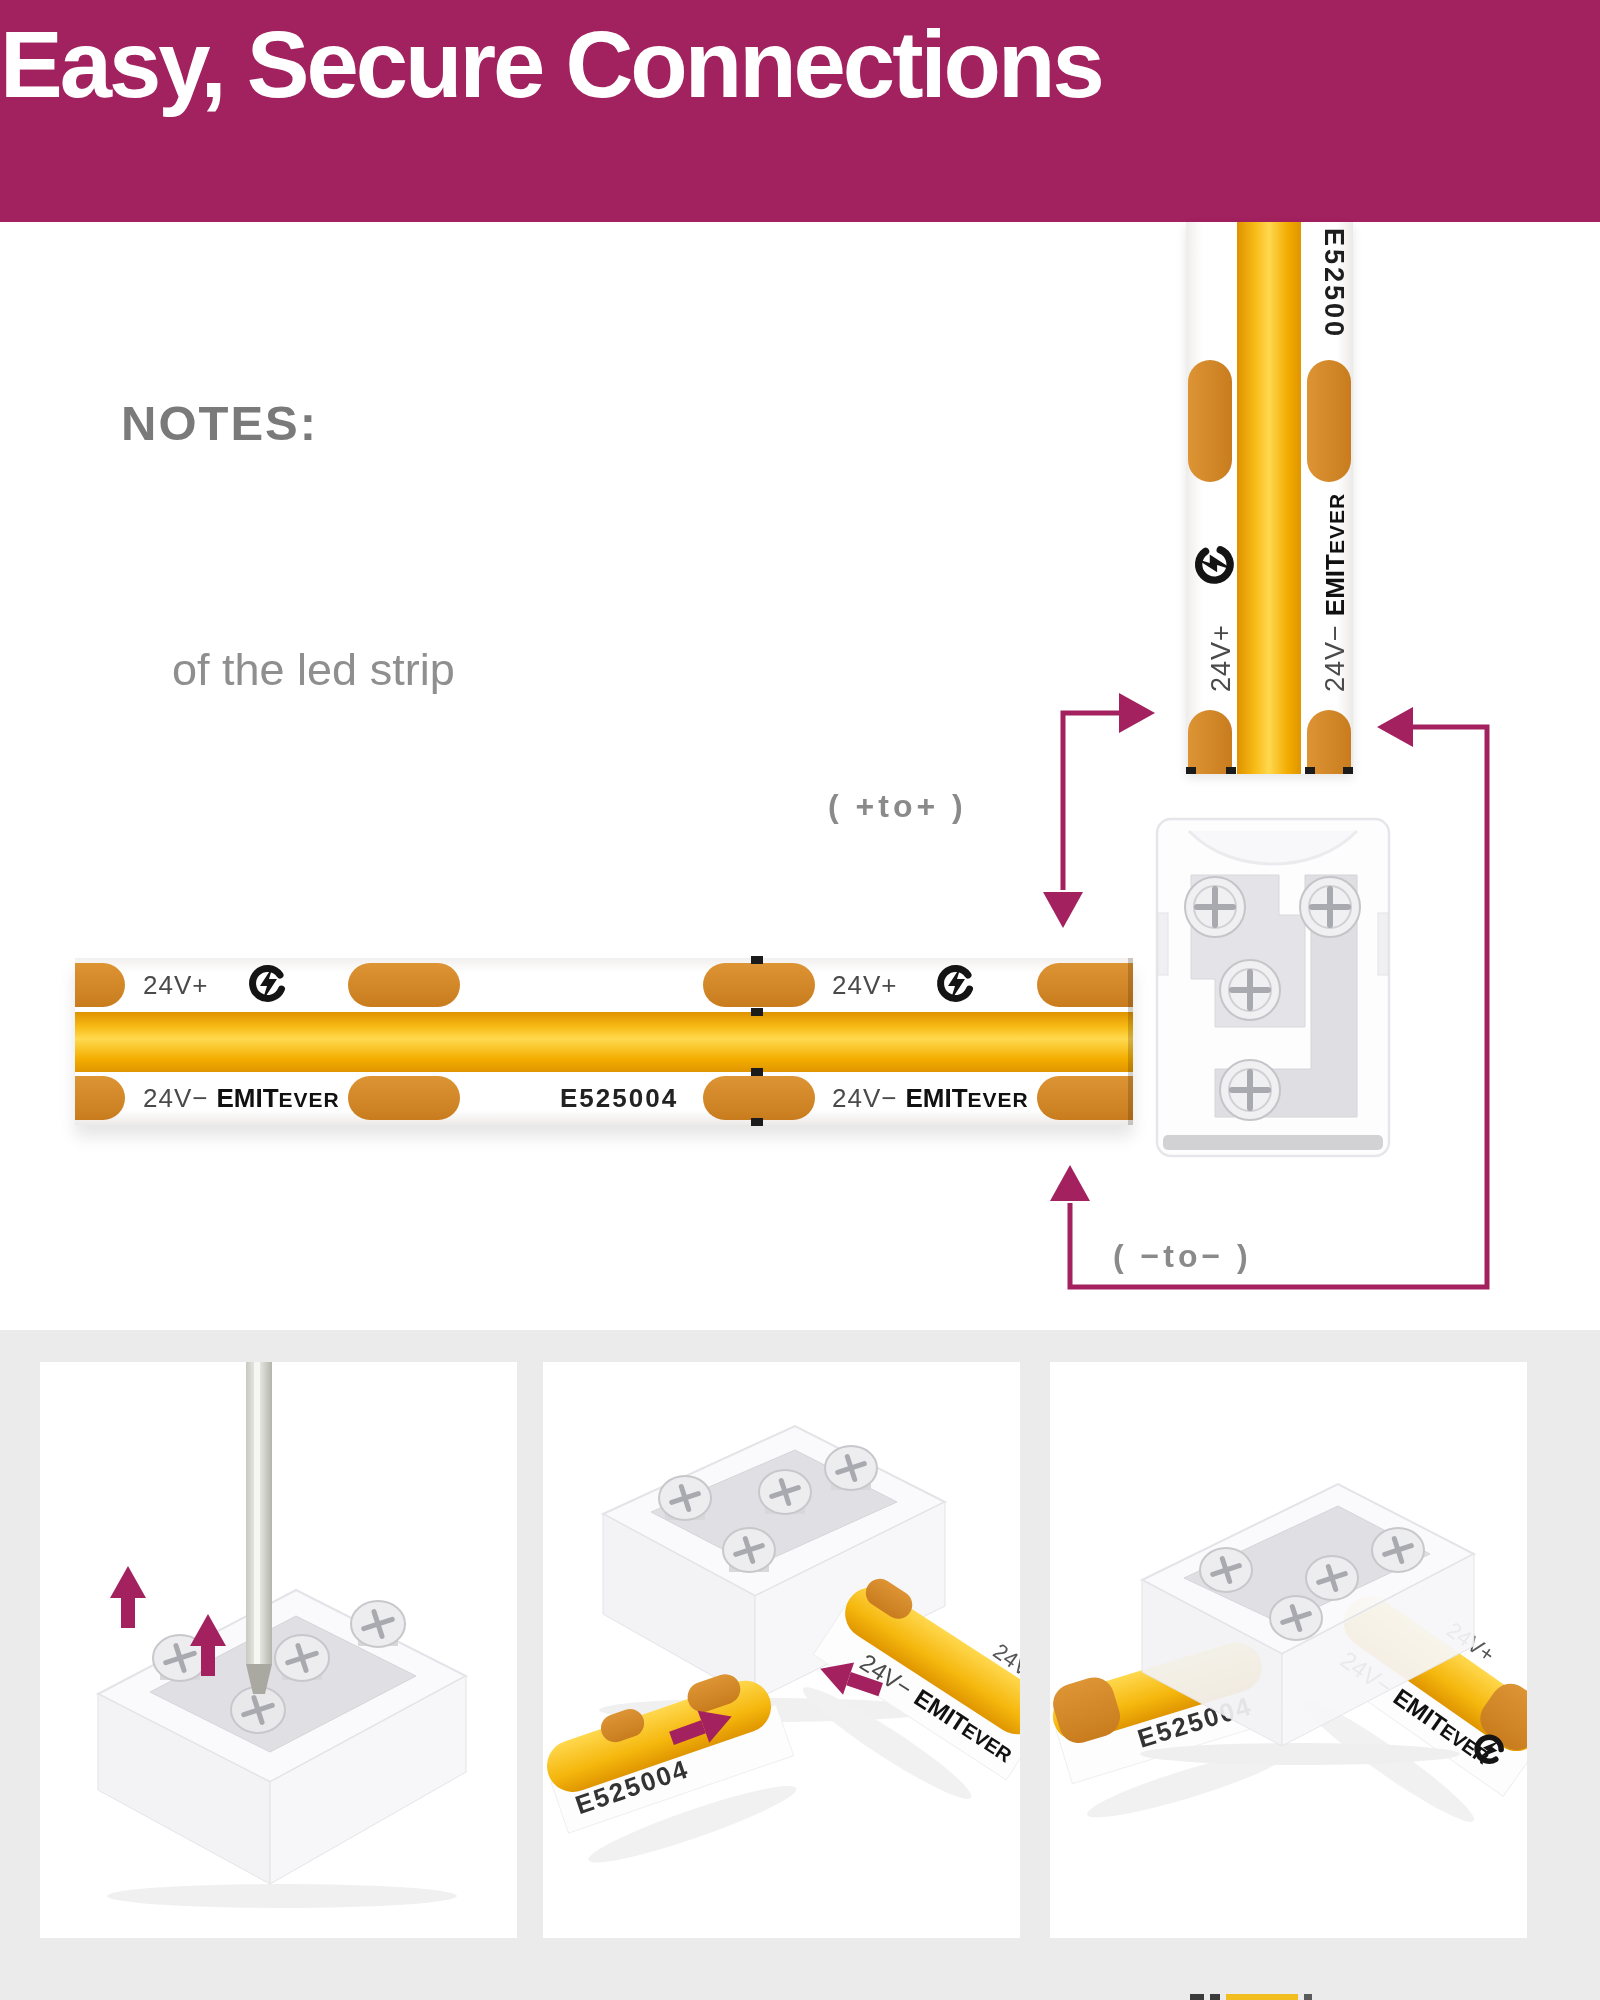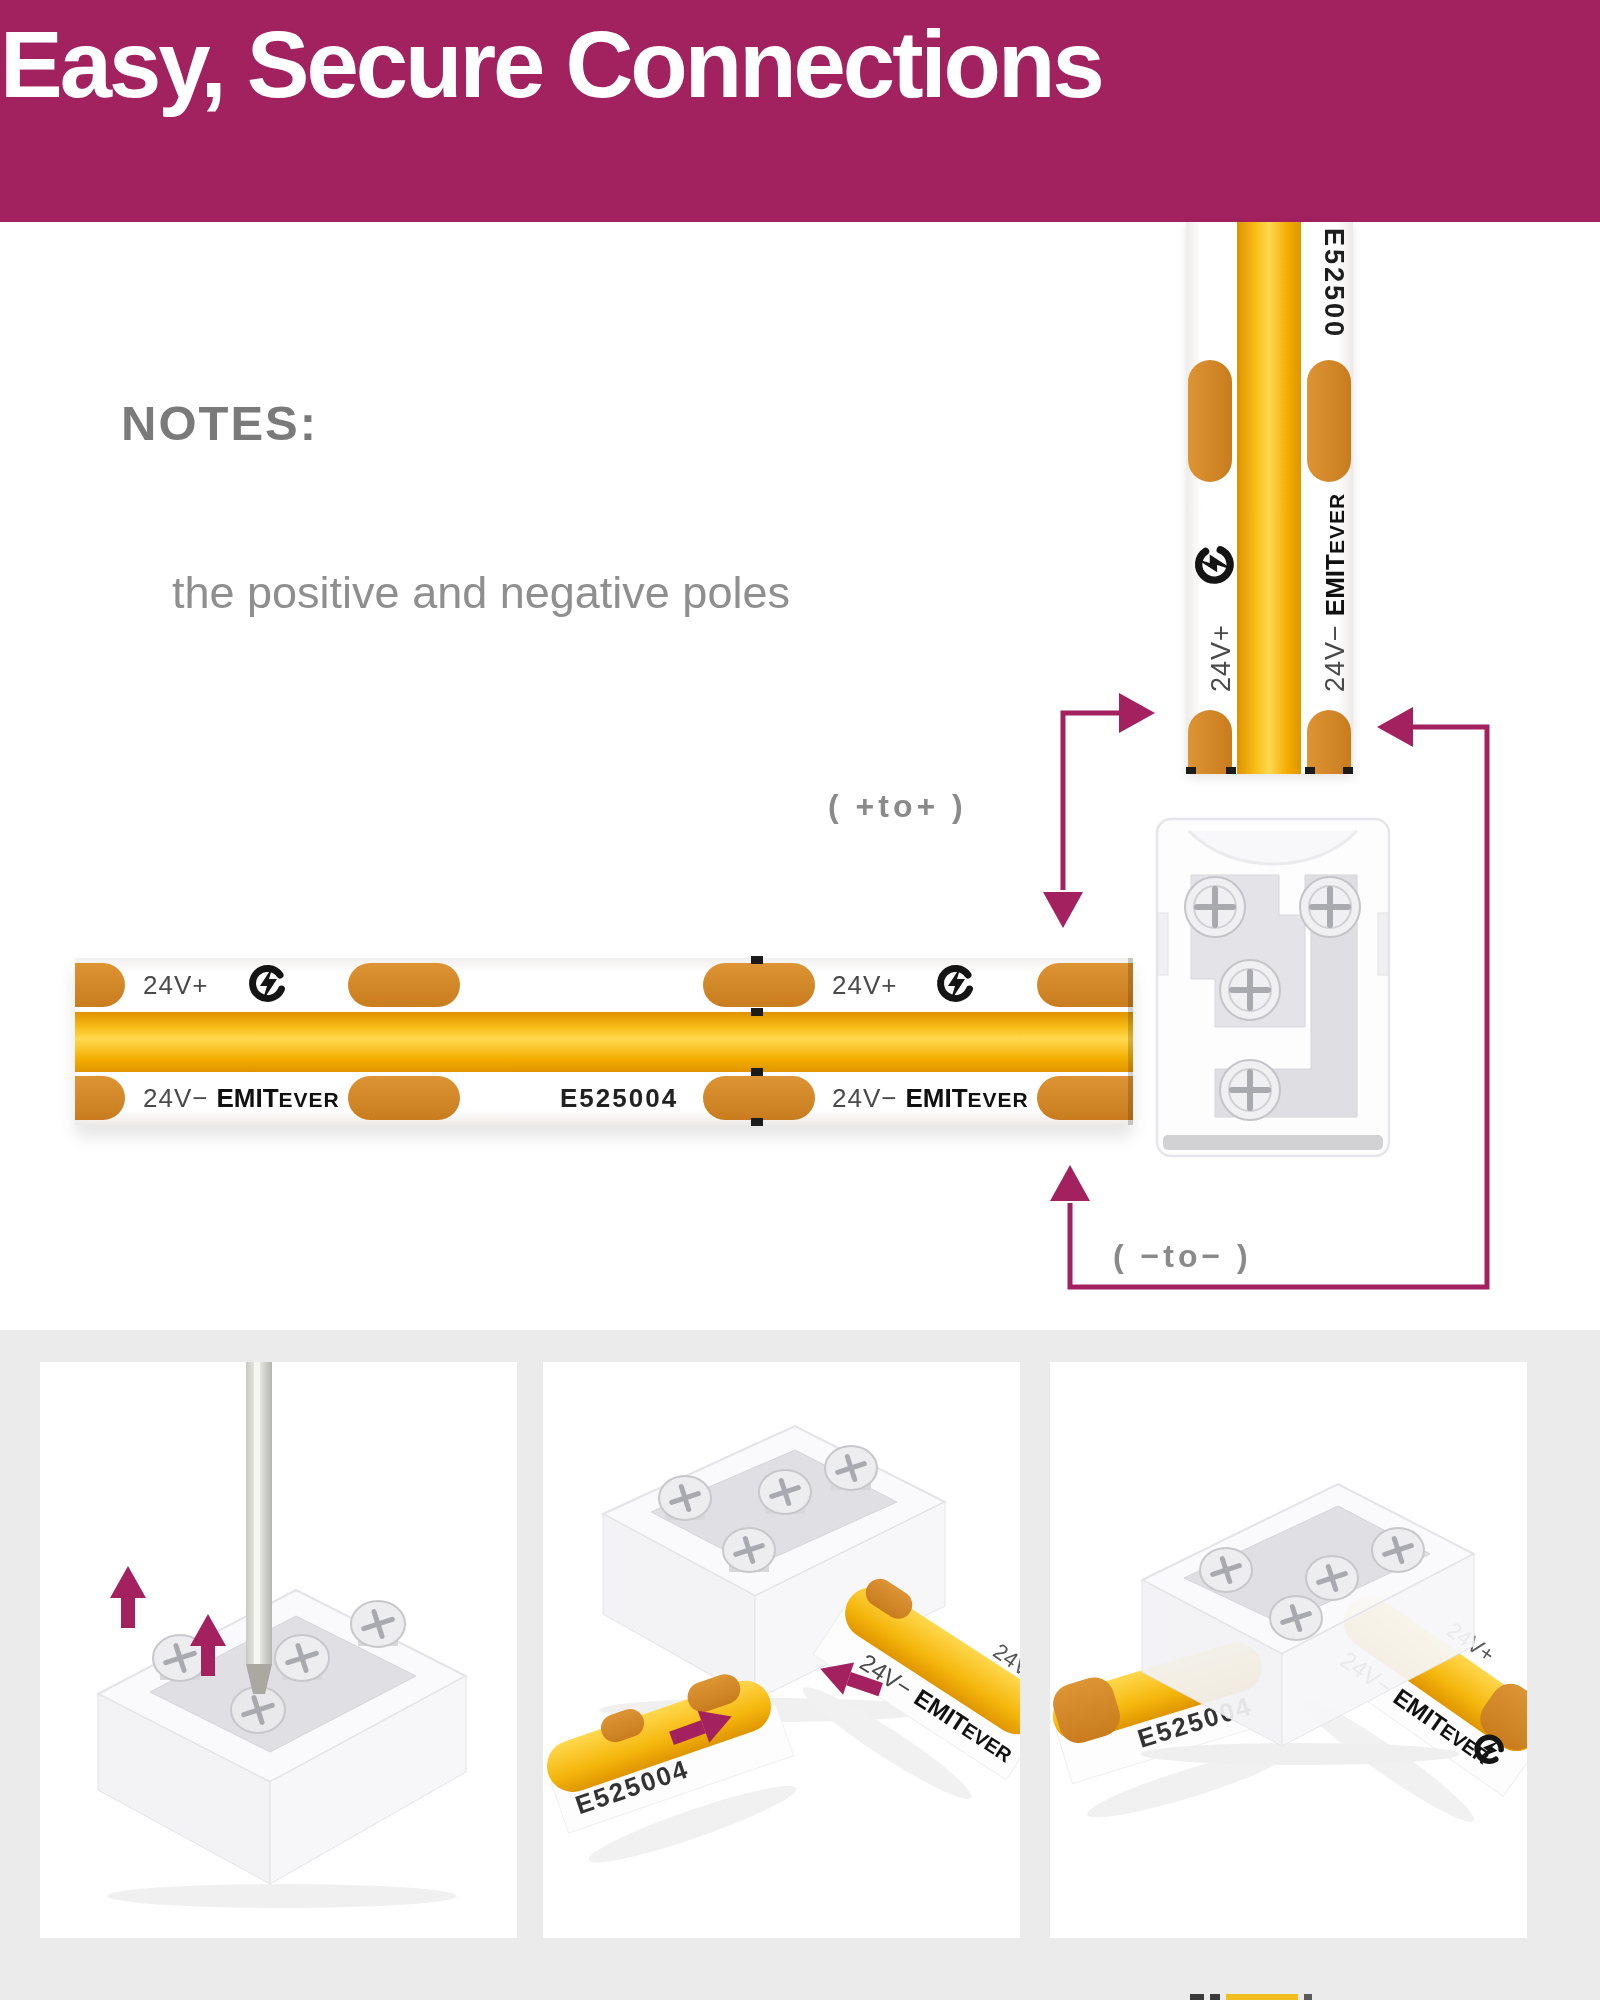--- a/index.html
+++ b/index.html
@@ -84,21 +84,21 @@
 </head>
 <body>
 
 <div class="page">
 
   <div class="hero">
     <div class="title">Easy, Secure Connections</div>
   </div>
 
   <div class="note-abs notes-heading">NOTES:</div>
-  <div class="note-abs n1b">the positive and negative poles</div>
+  <div class="note-abs n1c">of the led strip</div>
 
   <div class="conn-label plus-label">( +to+ )</div>
   <div class="conn-label minus-label">( −to− )</div>
 
   <div class="vstrip">
     <div class="vcob"></div>
     <div class="vpad tl"></div>
     <div class="vpad tr"></div>
     <div class="vpad bl"></div>
     <div class="vpad br"></div>

